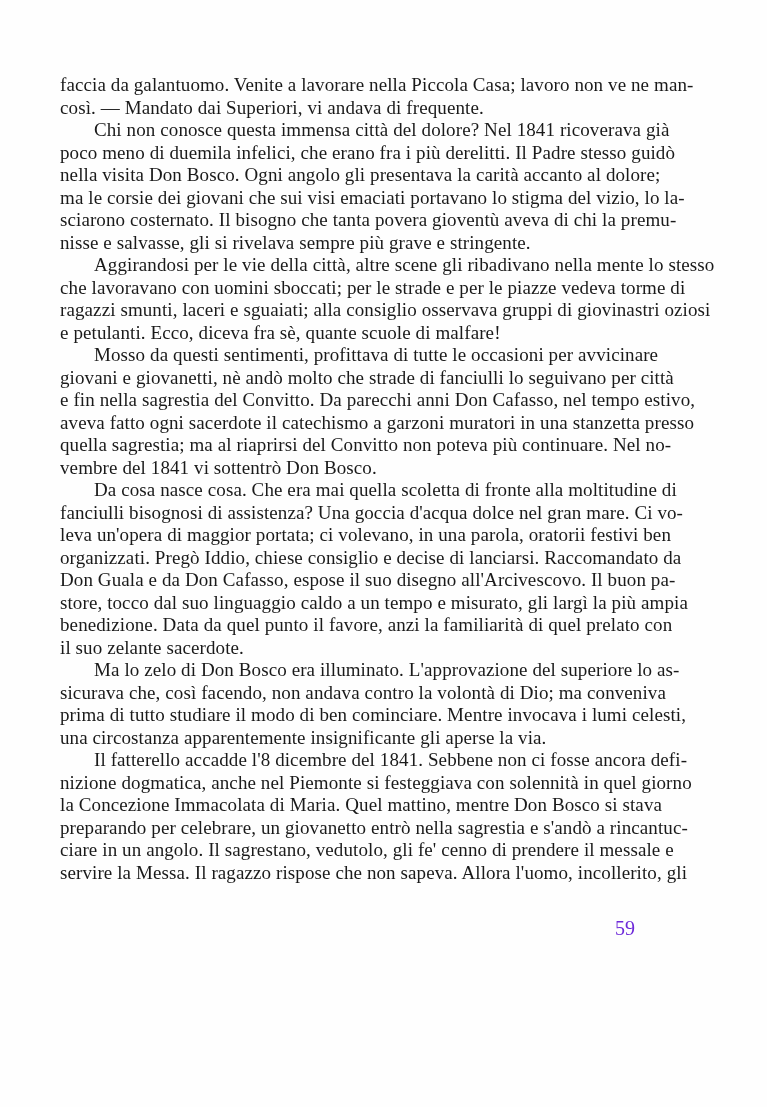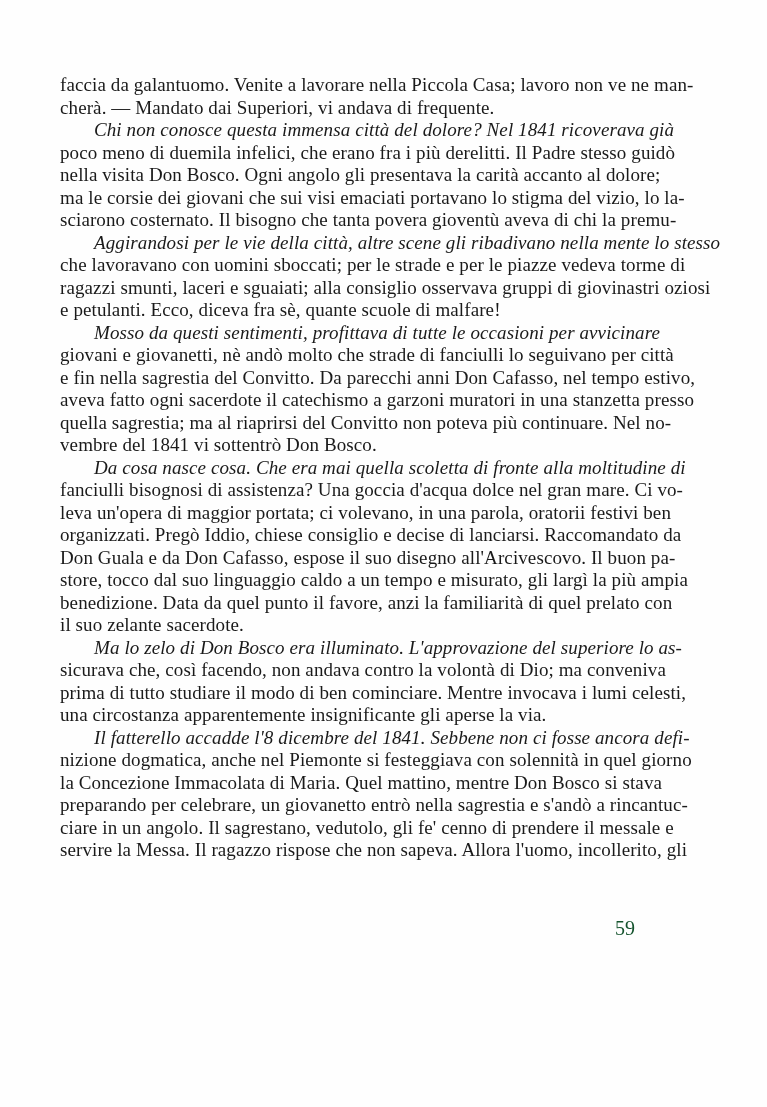--- a/index.html
+++ b/index.html
@@ -9,45 +9,46 @@
     }
     .text-block {
       position: absolute; left: 60px; top: 74px; width: 594px;
       font-family: "Liberation Serif", "DejaVu Serif", serif;
       font-size: 19px; color: #1a1a1a; letter-spacing: 0.1px;
     }
     .line {
       display: block; height: 22.5px; line-height: 22.5px; white-space: nowrap;
       text-align: justify; text-align-last: justify; overflow: visible;
     }
-    .line.indent { padding-left: 34px; font-style: italic; }
+    .line.indent { padding-left: 34px; }
     .line.last { text-align-last: left; }
     .page-number {
       position: absolute; left: 615px; top: 917px;
       font-family: "Liberation Serif", "DejaVu Serif", serif;
-      font-size: 20px; color: #14532d;
+      font-size: 20px; color: #6d28d9;
     }
   </style>
 </head>
 <body>
 
 <div class="page">
   <div class="text-block">
 
     <div>
       <span class="line">faccia da galantuomo. Venite a lavorare nella Piccola Casa; lavoro non ve ne man-</span>
-      <span class="line last">cherà. — Mandato dai Superiori, vi andava di frequente.</span>
+      <span class="line last">così. — Mandato dai Superiori, vi andava di frequente.</span>
     </div>
 
     <div>
       <span class="line indent">Chi non conosce questa immensa città del dolore? Nel 1841 ricoverava già</span>
       <span class="line">poco meno di duemila infelici, che erano fra i più derelitti. Il Padre stesso guidò</span>
       <span class="line">nella visita Don Bosco. Ogni angolo gli presentava la carità accanto al dolore;</span>
       <span class="line">ma le corsie dei giovani che sui visi emaciati portavano lo stigma del vizio, lo la-</span>
       <span class="line">sciarono costernato. Il bisogno che tanta povera gioventù aveva di chi la premu-</span>
+      <span class="line last">nisse e salvasse, gli si rivelava sempre più grave e stringente.</span>
     </div>
 
     <div>
       <span class="line indent">Aggirandosi per le vie della città, altre scene gli ribadivano nella mente lo stesso</span>
       <span class="line">che lavoravano con uomini sboccati; per le strade e per le piazze vedeva torme di</span>
       <span class="line">ragazzi smunti, laceri e sguaiati; alla consiglio osservava gruppi di giovinastri oziosi</span>
       <span class="line last">e petulanti. Ecco, diceva fra sè, quante scuole di malfare!</span>
     </div>
 
     <div>

